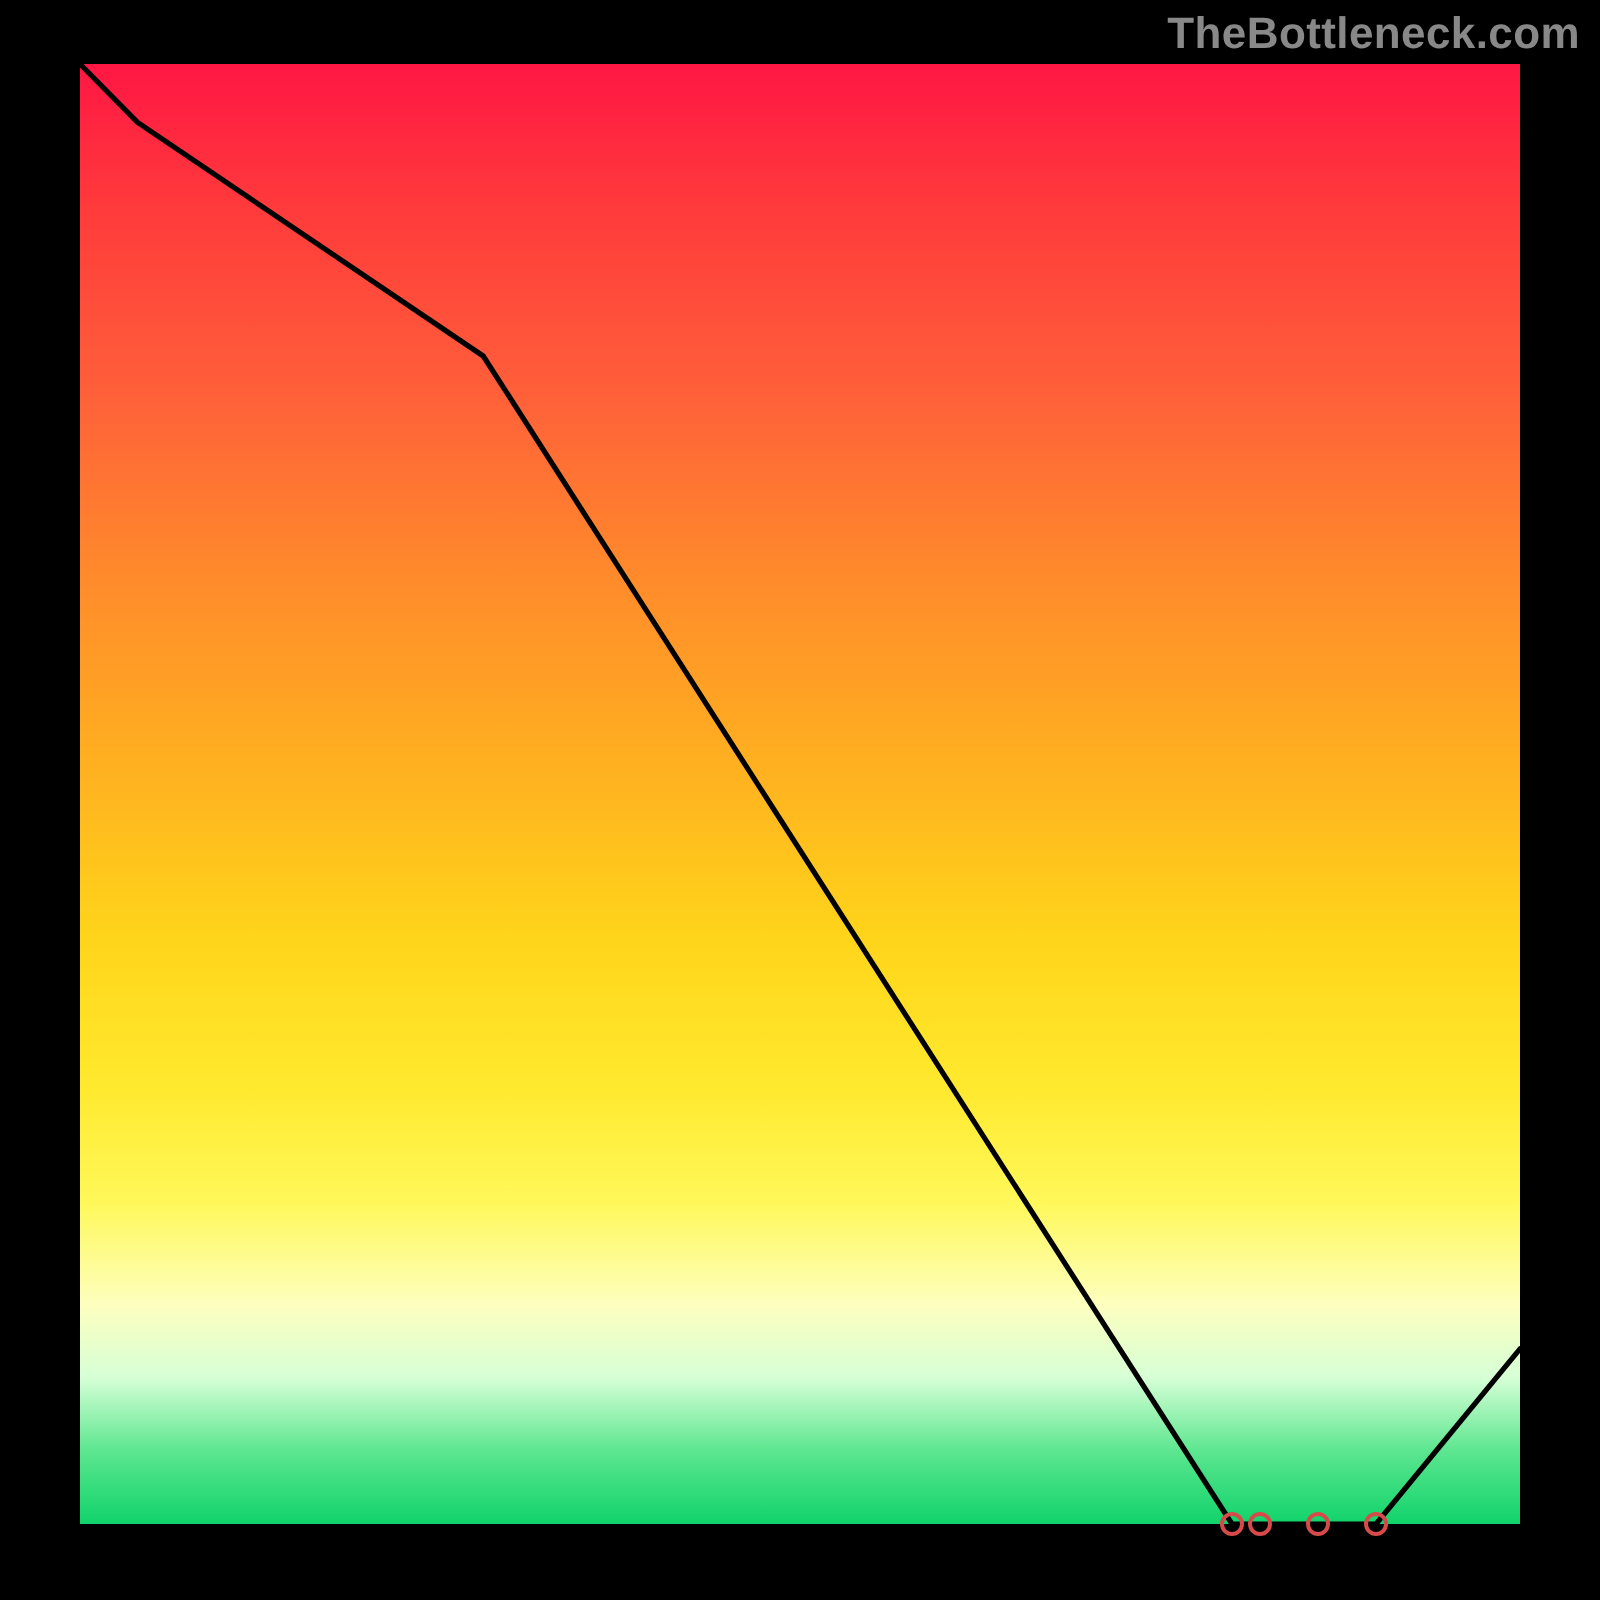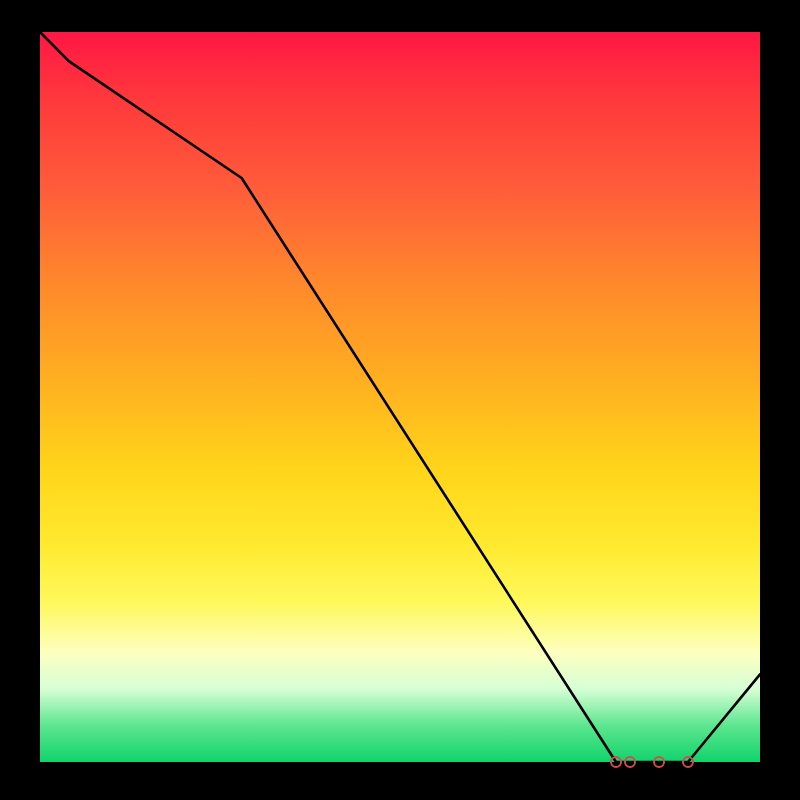--- a/index.html
+++ b/index.html
@@ -62,20 +62,21 @@
     top: 0;
     width: 720px;
     height: 730px;
     overflow: visible;
   }
 </style>
 </head>
 <body>
 
 <div class="frame">
+  <div class="attribution">TheBottleneck.com</div>
 
   <div class="plot">
     <svg class="line-layer" viewBox="0 0 720 730" preserveAspectRatio="none">
       <path id="series-path" fill="none" stroke="#000" stroke-width="2.6" stroke-linejoin="round" stroke-linecap="round" d="M 0.0 0.0 L 28.8 29.2 L 201.6 146.0 L 576.0 730.0 L 590.4 730.0 L 619.2 730.0 L 648.0 730.0 L 720.0 642.4"></path>
     </svg>
     <div id="markers">
         <div class="marker" style="left: 570px; top: 724px; width: 12px; height: 12px;"></div>
         <div class="marker" style="left: 584.4px; top: 724px; width: 12px; height: 12px;"></div>
         <div class="marker" style="left: 613.2px; top: 724px; width: 12px; height: 12px;"></div>
         <div class="marker" style="left: 642px; top: 724px; width: 12px; height: 12px;"></div>

